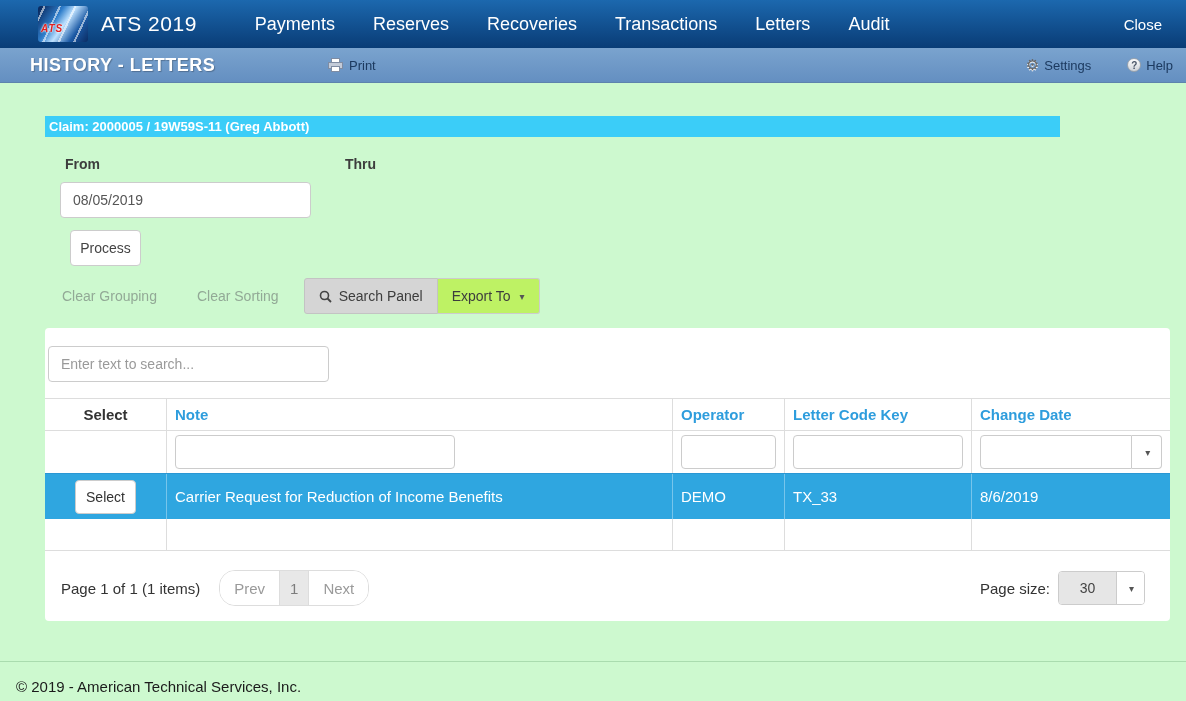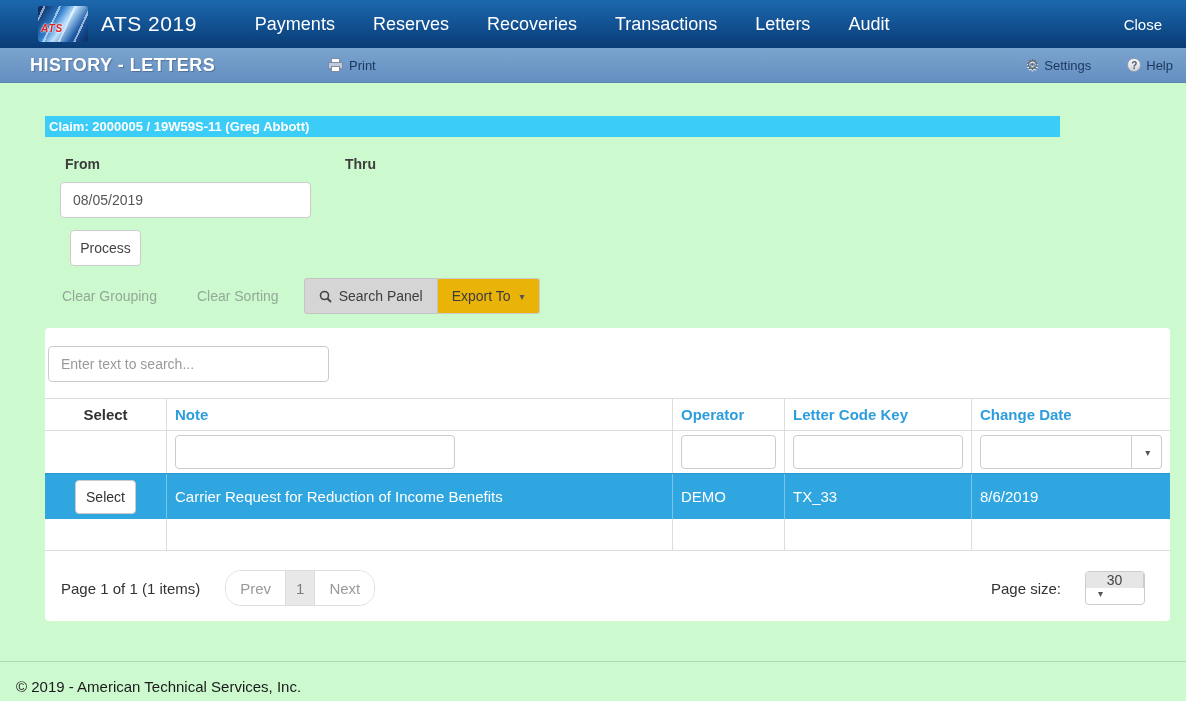--- a/index.html
+++ b/index.html
@@ -48,21 +48,21 @@
   .process-btn { position: absolute; left: 70px; top: 147px; width: 71px; height: 36px; background: #fff;
                  border: 1px solid #ccc; border-radius: 4px; font-family: "Liberation Sans", sans-serif;
                  font-size: 14px; color: #444; cursor: pointer; }
 
   
   .toolbar { position: absolute; left: 47px; top: 195px; display: flex; align-items: center; height: 36px; }
   .tb-btn { height: 36px; border-radius: 3px; font-family: "Liberation Sans", sans-serif; font-size: 14px;
             display: flex; align-items: center; padding: 0 14px; cursor: pointer; }
   .tb-disabled { background: transparent; border: 1px solid transparent; color: #92a996; margin-right: 10px; }
   .tb-active { background: #d5d5d5; border: 1px solid #c3c3c3; color: #3d3d3d; border-radius: 3px 0 0 3px; justify-content: space-between; }
-  .tb-default { background: #eab308; border: 1px solid #ccc; border-left: none; color: #3d3d3d; border-radius: 0 3px 3px 0; gap: 7px; }
+  .tb-default { background: #bef264; border: 1px solid #ccc; border-left: none; color: #3d3d3d; border-radius: 0 3px 3px 0; gap: 7px; }
   .search-icon { width: 13px; height: 13px; margin-right: 7px; display: inline-block; }
   .caret { font-size: 10px; color: #555; margin-left: 2px; }
 
   
   .panel { position: absolute; left: 45px; top: 245px; width: 1125px; height: 293px; background: #fff; border-radius: 4px; }
   .grid-search { margin: 18px 0 0 3px; width: 281px; height: 36px; border: 1px solid #ccc; border-radius: 4px;
                  font-family: "Liberation Sans", sans-serif; font-size: 14px; color: #7f1d1d; padding: 0 12px; }
   .grid-search::placeholder { color: #9a9a9a; }
   .t-row { display: flex; width: 100%; }
   .t-head { margin-top: 16px; border-top: 1px solid #ddd; border-bottom: 1px solid #ddd; height: 33px; align-items: center; }
@@ -85,27 +85,27 @@
                border-radius: 0 4px 4px 0; cursor: pointer; display: flex; align-items: center; justify-content: center; }
   .t-data { height: 46px; background: #2fa6e0; border-top: 1px solid #2a97d4; color: #fff; font-size: 15px; align-items: center; cursor: pointer; }
   .t-data .vline { border-left: 1px solid rgba(255,255,255,.35); }
   .row-select-btn { width: 61px; height: 34px; background: #fff; border: 1px solid #ccc; border-radius: 4px;
                     font-family: "Liberation Sans", sans-serif; font-size: 14px; color: #333; cursor: pointer; }
   .t-empty { height: 32px; border-bottom: 1px solid #ddd; }
 
   
   .pager { display: flex; align-items: center; margin-top: 19px; padding: 0 25px 0 16px; height: 36px; }
   .pager-summary { font-size: 15px; color: #333; }
-  .pager-group { display: flex; margin-left: 25px; border: 1px solid #ddd; border-radius: 16px; overflow: hidden; height: 36px; }
+  .pager-group { display: flex; margin-left: 19px; border: 1px solid #ddd; border-radius: 16px; overflow: hidden; height: 36px; }
   .pg-btn { display: flex; align-items: center; justify-content: center; font-size: 15px; cursor: pointer;
             background: #fff; color: #9a9a9a; padding: 0 14px; }
   .pg-current { background: #e8e8e8; color: #7d7d7d; border-left: 1px solid #ddd; border-right: 1px solid #ddd; padding: 0 10px; }
-  .pager-right { margin-left: auto; display: flex; align-items: center; gap: 24px; }
+  .pager-right { margin-left: auto; display: flex; align-items: center; gap: 8px; }
   .pagesize-label { font-size: 15px; color: #333; }
-  .pagesize { display: flex; border: 1px solid #ccc; border-radius: 4px; overflow: hidden; height: 34px; cursor: pointer; flex-direction: column; }
+  .pagesize { display: flex; border: 1px solid #ccc; border-radius: 4px; overflow: hidden; height: 34px; cursor: pointer; }
   .ps-value { width: 58px; background: #e6e6e6; display: flex; align-items: center; justify-content: center;
               font-size: 14px; color: #444; border-right: 1px solid #ccc; }
   .ps-caret { width: 27px; background: #fff; display: flex; align-items: center; justify-content: center; }
 
   
   .footer-rule { position: absolute; left: 0; top: 578px; width: 100%; border-top: 1px solid #aadcaf; }
   .footer-text { position: absolute; left: 16px; top: 595px; font-size: 15px; color: #1b1b1b; }
 </style>
 </head>
 <body>

